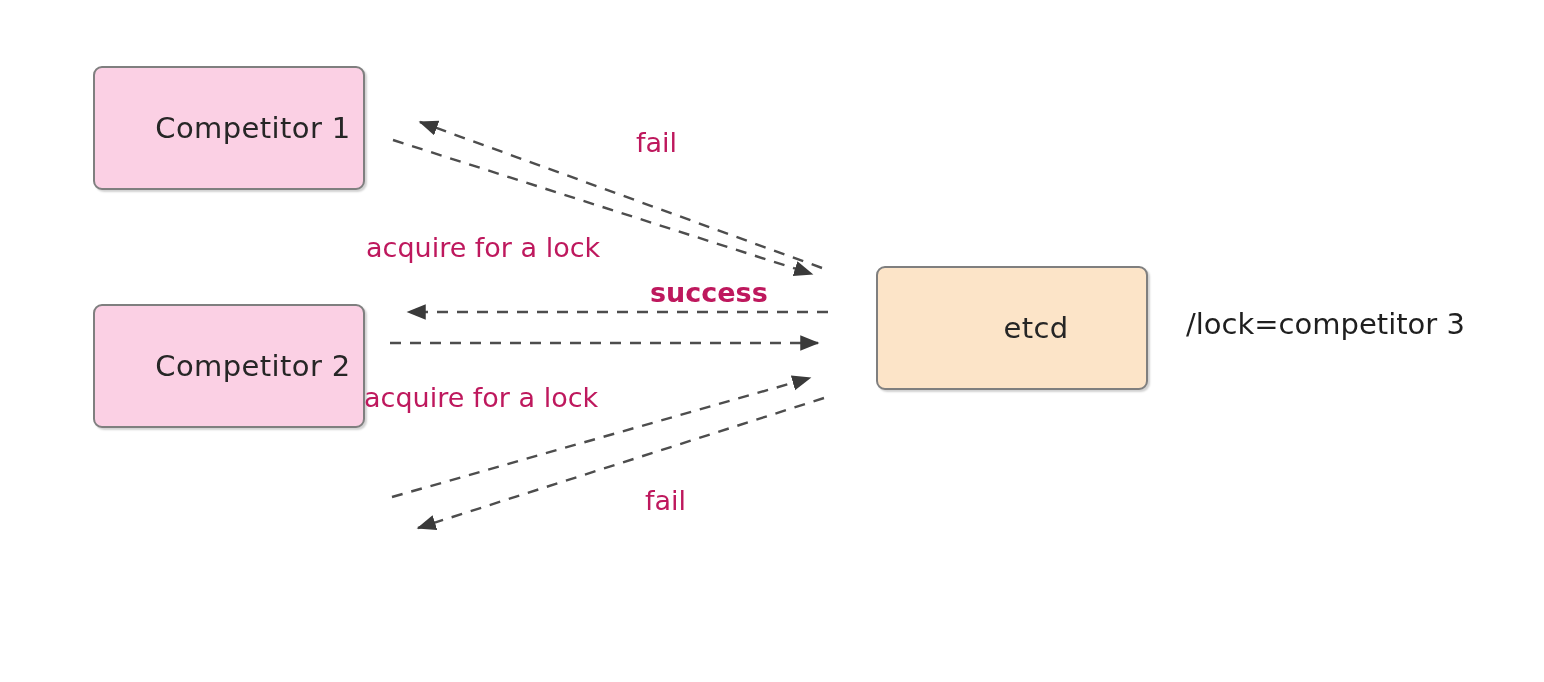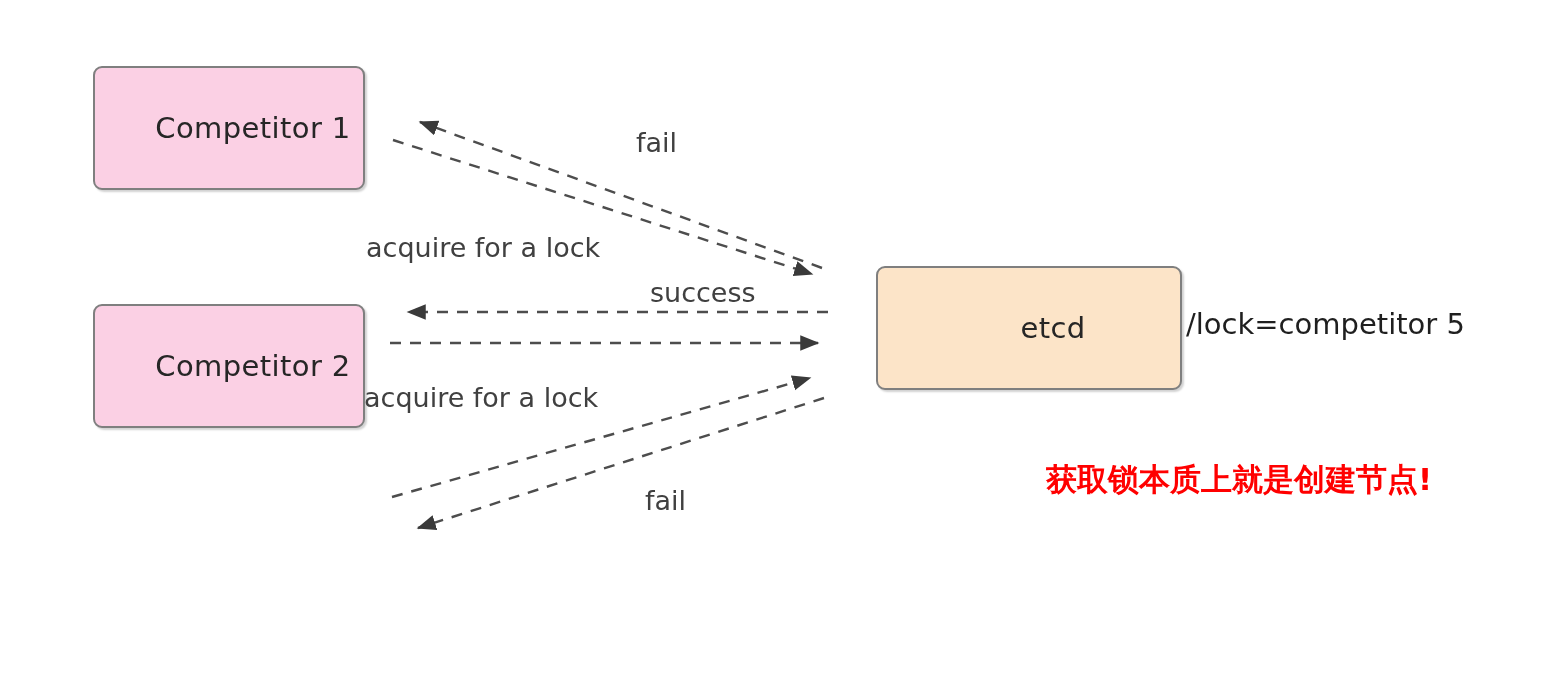--- a/index.html
+++ b/index.html
@@ -48,28 +48,28 @@
     width: 272px;
     height: 124px;
   }
   #node-competitor-1 { top: 66px; }
   #node-competitor-2 { top: 266px; margin-top: 38px; }
   #node-competitor-3 { top: 462px; }
   #node-etcd {
     background: #fce4c8;
     left: 876px;
     top: 266px;
-    width: 306px;
+    width: 272px;
     height: 124px;
   }
   .edge-label {
     position: absolute;
     font-family: "DejaVu Sans", sans-serif;
     font-size: 27px;
-    color: #404040;
+    color: #be185d;
     white-space: nowrap;
   }
   .side-note {
     position: absolute;
     font-family: "DejaVu Sans", sans-serif;
     white-space: nowrap;
   }
   #note-lock-key {
     left: 1186px;
     top: 307px;
@@ -81,21 +81,21 @@
     top: 459px;
     font-size: 31px;
     color: #ff0000;
     font-weight: 600;
     font-family: "DejaVu Sans", sans-serif;
   }
   #label-fail-top   { left: 636px; top: 127px; }
   #label-fail-bottom{ left: 645px; top: 485px; }
   #label-acquire-top    { left: 366px; top: 232px; }
   #label-acquire-bottom { left: 364px; top: 382px; }
-  #label-success { left: 650px; top: 277px; }
+  #label-success { left: 650px; top: 277px; font-weight: bold; }
 </style>
 </head>
 <body>
 
 <div id="canvas">
 
   <svg id="diagram-svg" viewBox="0 0 1544 682" xmlns="http://www.w3.org/2000/svg">
     <defs>
       <marker id="arrowhead" markerWidth="9" markerHeight="9" refX="7.4" refY="3.2" orient="auto" markerUnits="strokeWidth">
         <path d="M0,0 L8,3.2 L0,6.4 Z" fill="#3a3a3a"></path>
@@ -141,17 +141,16 @@
   <div class="edge-label" id="label-fail-top">fail</div>
 
   <div class="edge-label" id="label-acquire-top">acquire for a lock</div>
 
   <div class="edge-label" id="label-success">success</div>
 
   <div class="edge-label" id="label-acquire-bottom">acquire for a lock</div>
 
   <div class="edge-label" id="label-fail-bottom">fail</div>
 
-  <div class="side-note" id="note-lock-key">/lock=competitor 5</div>
+  <div class="side-note" id="note-lock-key">/lock=competitor 3</div>
 
-  <div class="side-note" id="note-chinese">获取锁本质上就是创建节点!</div>
 
 </div>
 
 </body></html>

